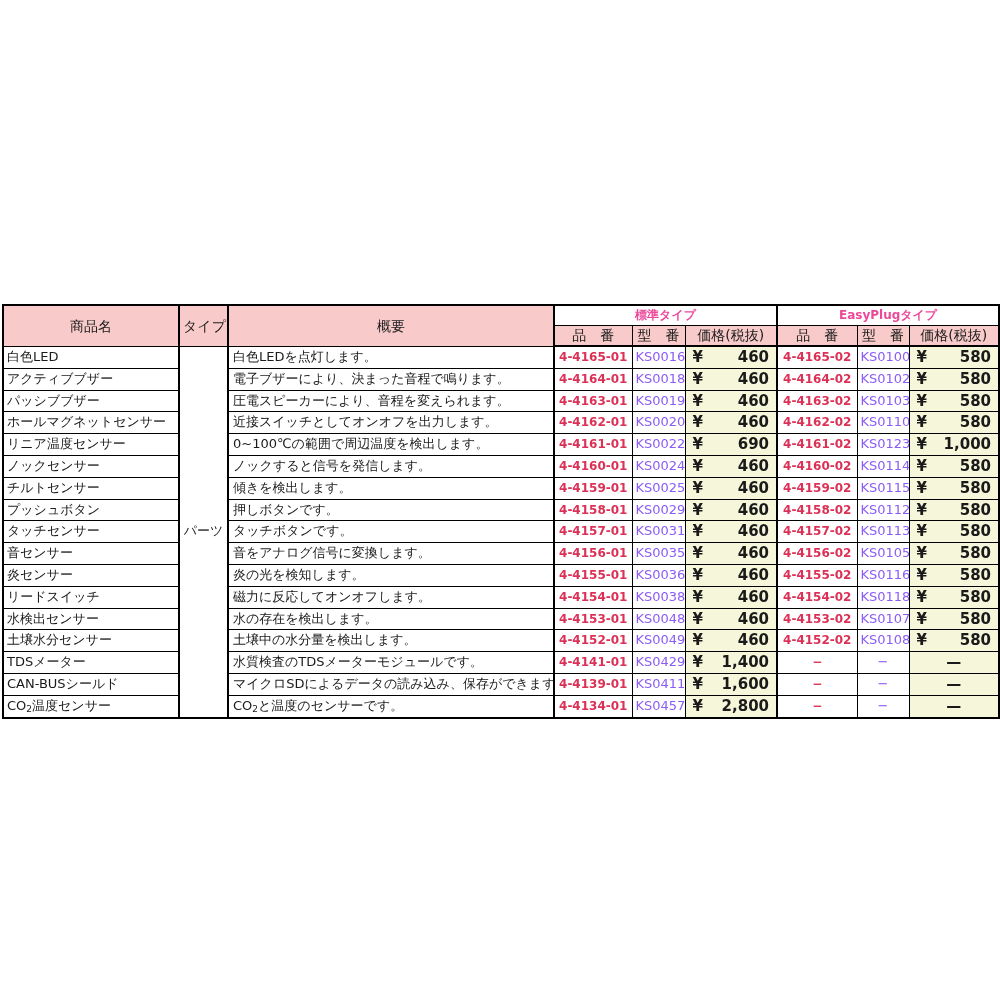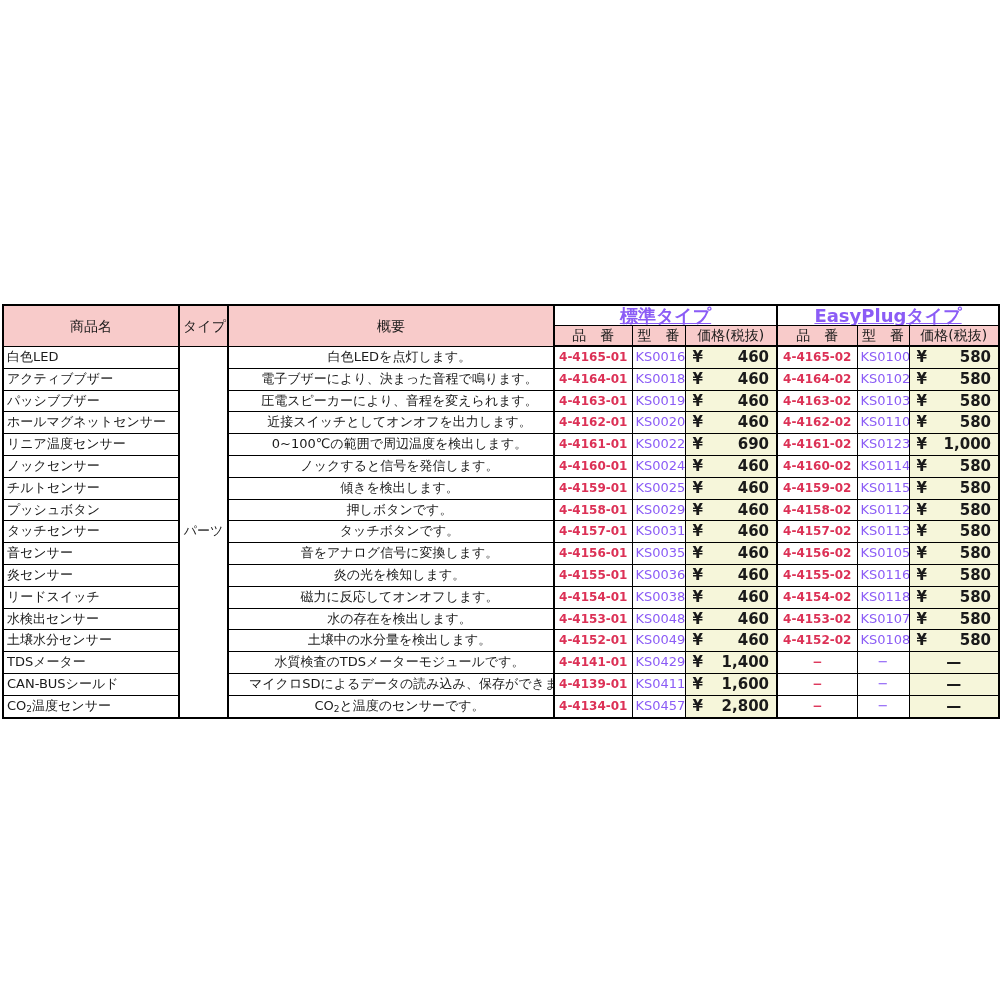--- a/index.html
+++ b/index.html
@@ -24,28 +24,28 @@
     border: 1px solid #000;
     padding: 0 3px;
     overflow: hidden;
     white-space: nowrap;
     font-size: 13px;
     color: #1a1a1a;
     height: 20.8px;
     line-height: 20.8px;
   }
   thead th { background: #f8cbca; font-weight: normal; font-size: 14px; text-align: center; height: 19px; line-height: 19px; }
-  th.group-hdr { background: #ffffff; color: #8b5cf6; font-weight: bold; font-size: 18px; text-decoration: underline; }
+  th.group-hdr { background: #ffffff; color: #ec4899; font-weight: bold; font-size: 12px; }
   th.span-hdr { height: 38px; line-height: 38px; }
   .br2 { border-right-width: 2px; }
   thead tr.sub th { border-bottom-width: 2px; text-align: center; }
 
   td.c-product { text-align: left; }
   td.c-type { text-align: center; vertical-align: middle; }
-  td.c-desc { text-align: center; padding-left: 20px; }
+  td.c-desc { text-align: left; padding-left: 4px; }
   td.c-part { color: #dc3156; font-weight: bold; text-align: center; font-size: 12px; }
   td.c-model { color: #8b5cf6; text-align: center; font-size: 13px; }
   td.c-price { background: #f6f6da; font-weight: bold; font-size: 15px; padding: 0 7px; }
   td.c-price .price-wrap { display: flex; justify-content: space-between; align-items: center; }
   td.c-price.dash, td.dash { text-align: center; }
   td.c-part.dash { font-weight: bold; }
   sub { font-size: 9px; vertical-align: -2px; line-height: 0; }
 </style>
 </head>
 <body>

